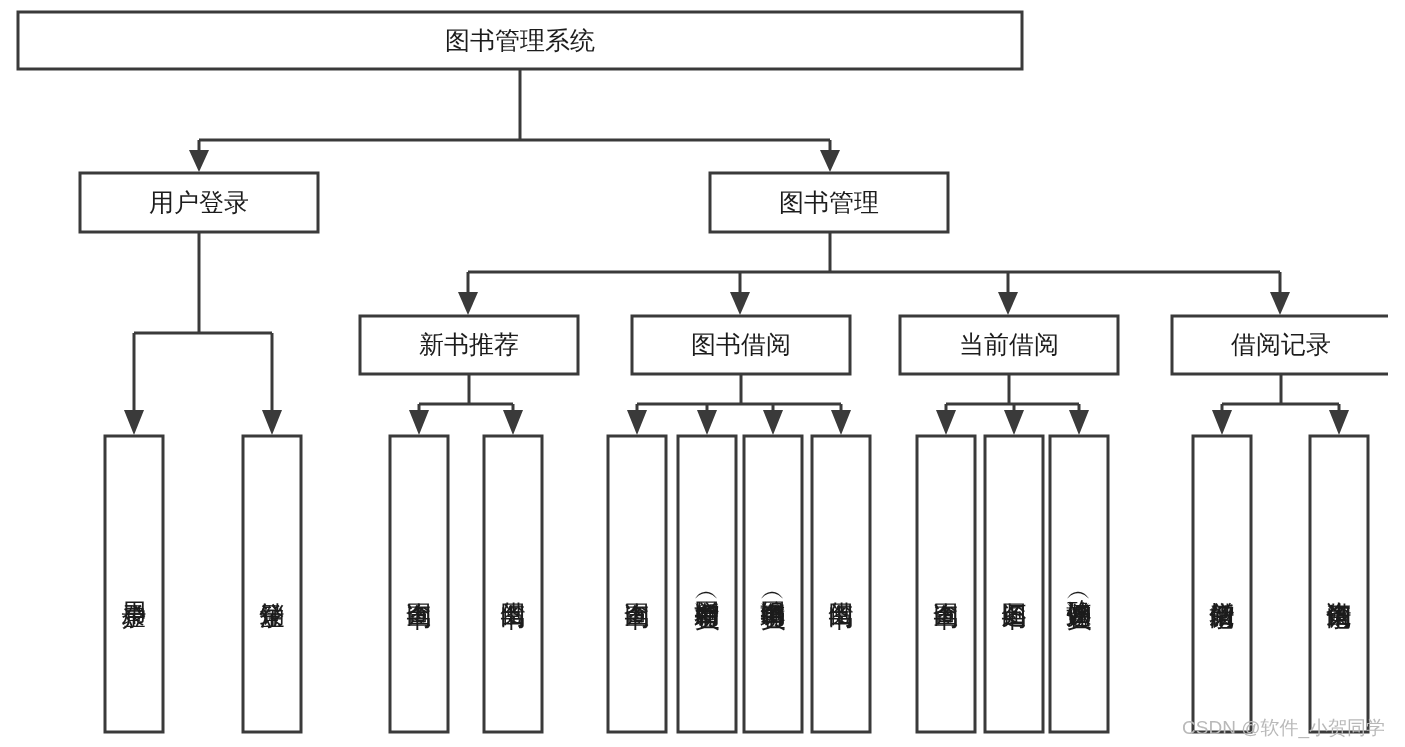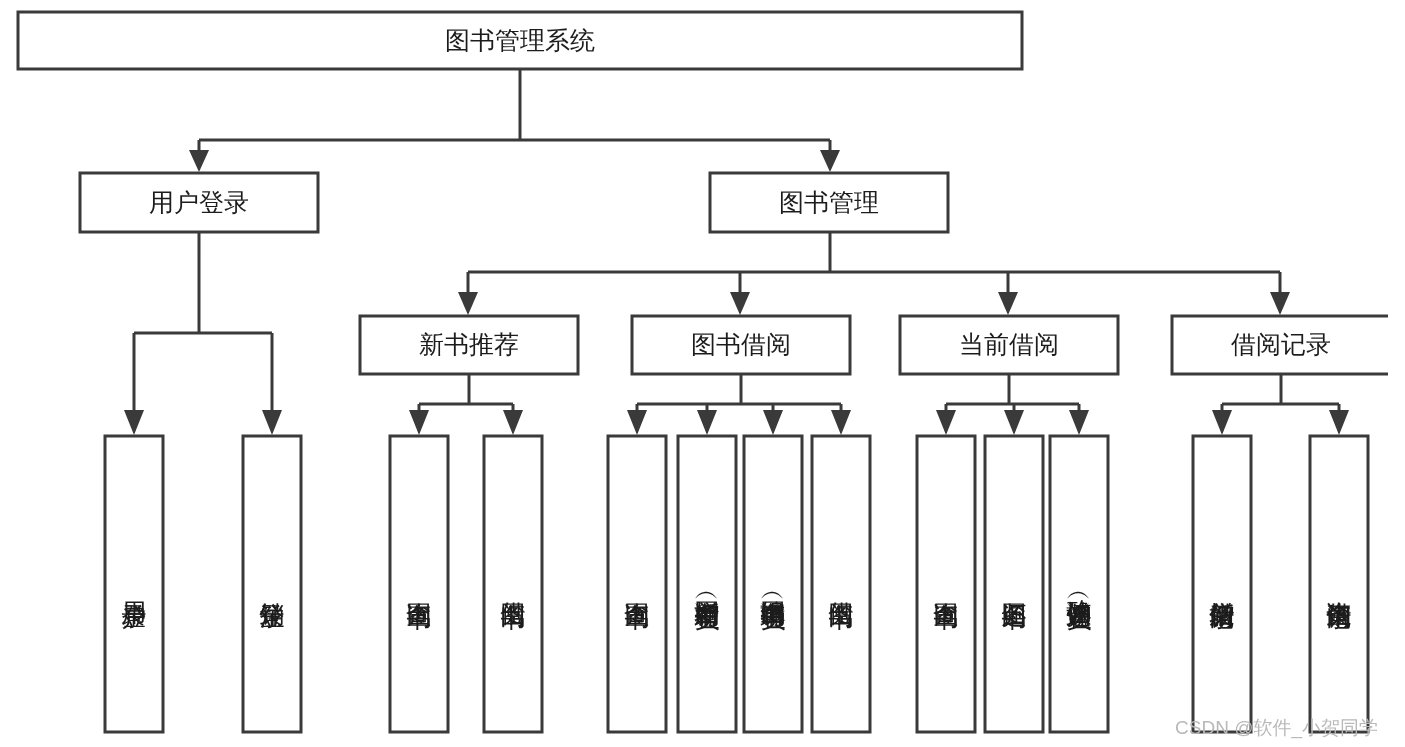--- a/index.html
+++ b/index.html
@@ -62,21 +62,21 @@
     letter-spacing: 1px;
     width: 100%;
     height: 100%;
     display: flex;
     align-items: center;
     justify-content: center;
     white-space: nowrap;
   }
   .watermark {
     position: absolute;
-    right: 10px;
+    right: 3px;
     bottom: 6px;
     font-family: "Liberation Sans", "DejaVu Sans", sans-serif;
     font-size: 19px;
     color: #b9b9b9;
     white-space: nowrap;
     user-select: none;
   }
 </style>
 </head>
 <body>

